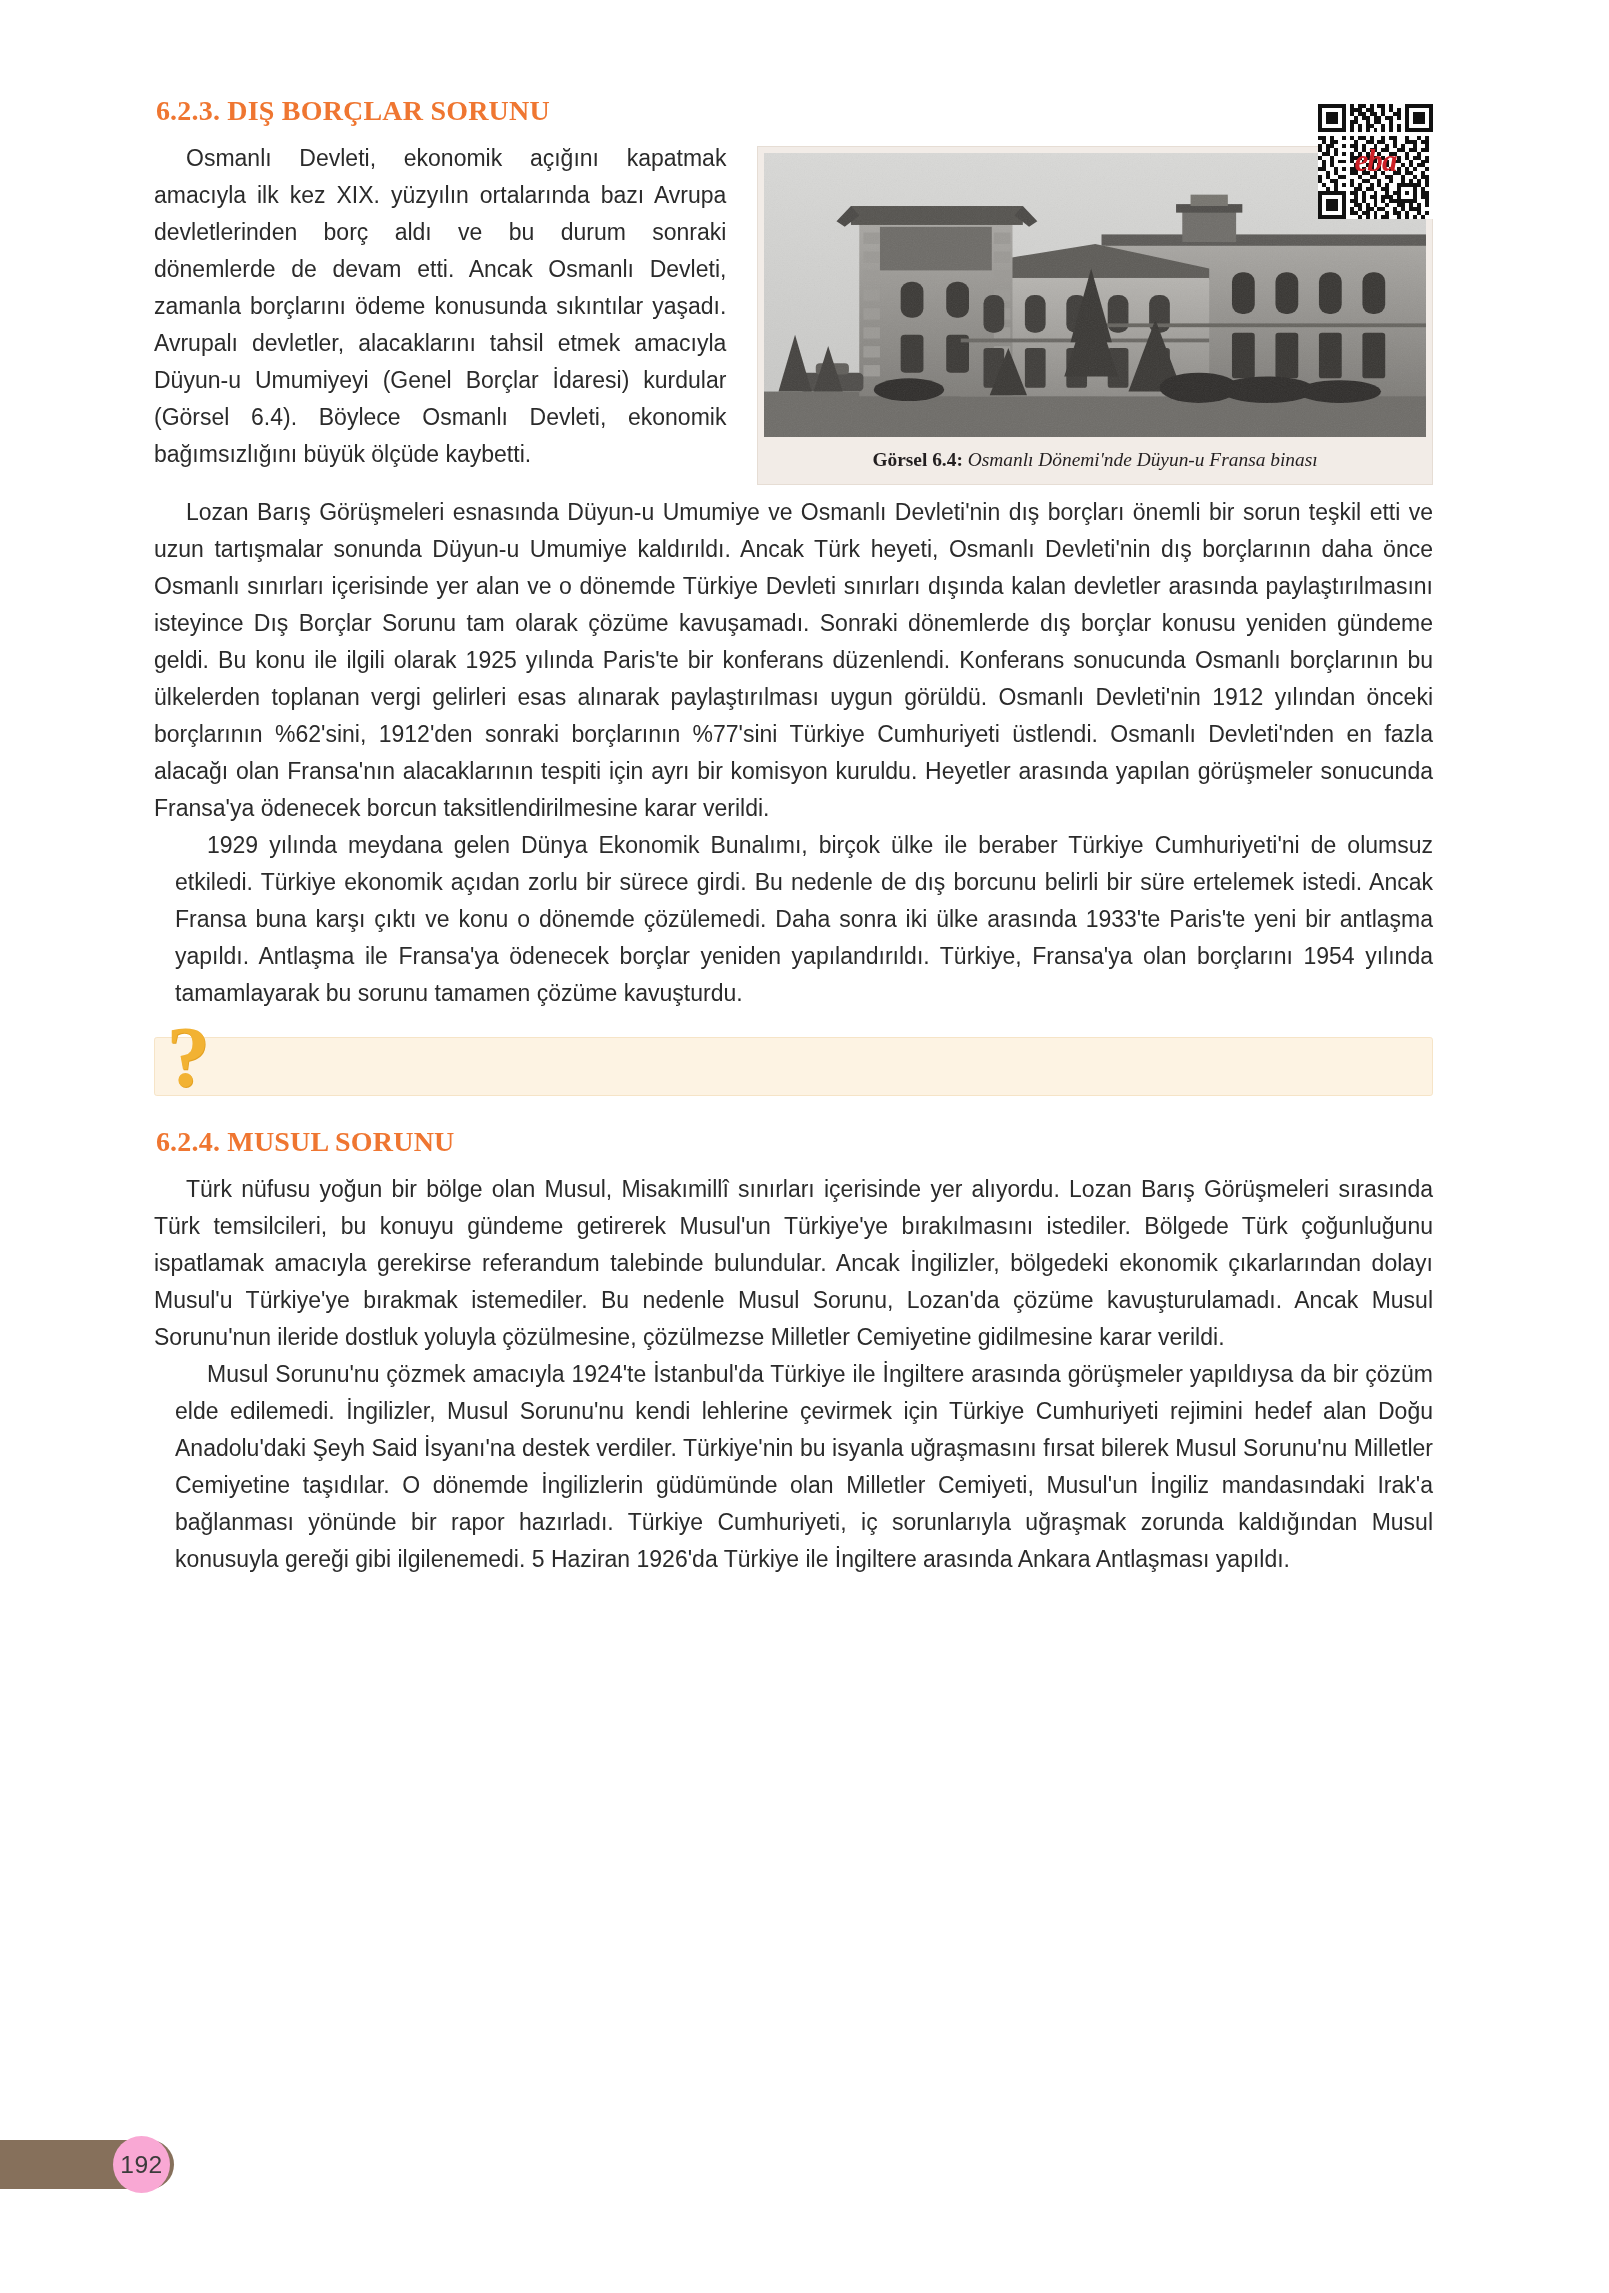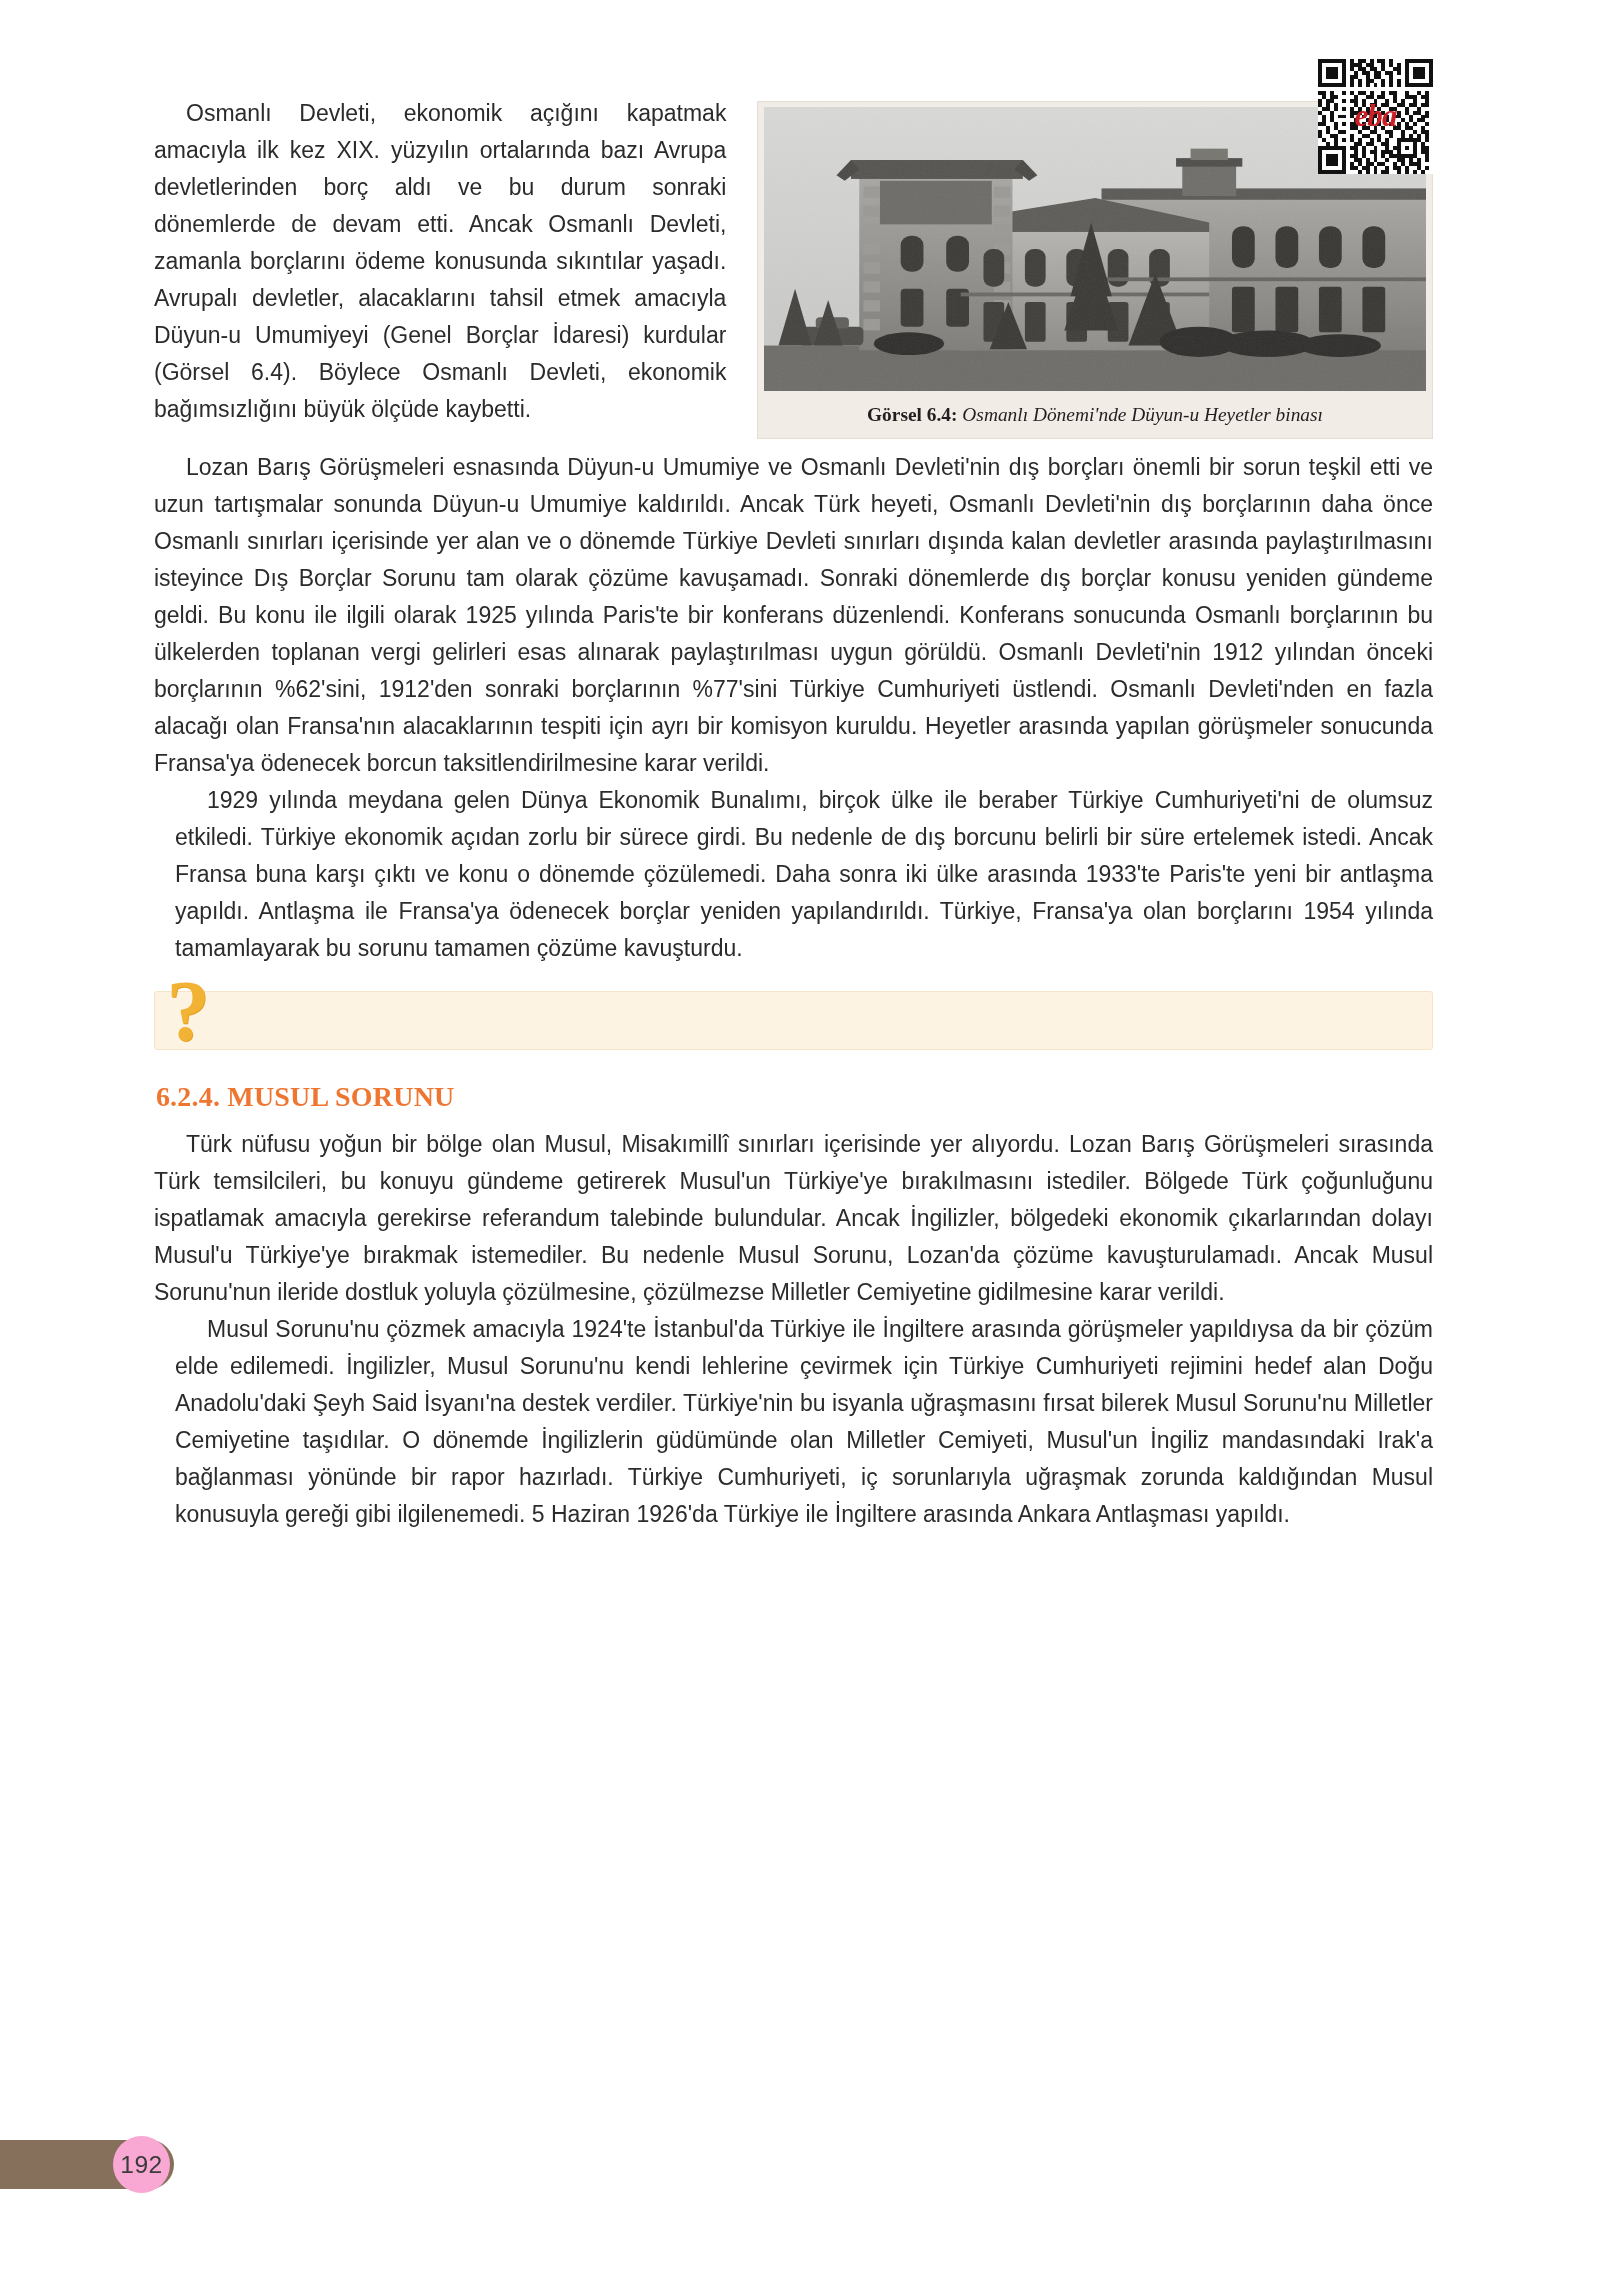--- a/index.html
+++ b/index.html
@@ -178,20 +178,21 @@
   .clearfix::after { content:""; display:block; clear:both; }
   .spacer-10 { height: 9.5px; }
 </style>
 </head>
 <body>
 
 <div id="page">
 
   <div class="content">
 
+    <h2 class="heading">6.2.3. DIŞ BORÇLAR SORUNU</h2>
 
     <div class="figure-float">
 
       <div class="qr-wrap">
         <svg width="115" height="115" viewBox="0 0 29 29" shape-rendering="crispEdges">
           <rect width="29" height="29" fill="#ffffff"></rect>
           <g fill="#111111">
 
             <rect x="0" y="0" width="7" height="1"></rect>
               <rect x="0" y="6" width="7" height="1"></rect>
@@ -535,21 +536,21 @@
             <g fill="#44423f">
               <polygon points="30,192 46,252 14,252"></polygon>
               <polygon points="62,204 76,252 48,252"></polygon>
             </g>
 
             <rect x="0" y="0" width="640" height="300" filter="url(#grain)" fill="#ffffff" opacity="0.5"></rect>
           </svg>
         </div>
         <div class="caption">
           <b>Görsel 6.4:</b>
-          <span>Osmanlı Dönemi'nde Düyun-u Heyetler binası</span>
+          <span>Osmanlı Dönemi'nde Düyun-u Fransa binası</span>
         </div>
       </div>
     </div>
 
     <p class="body narrow-para">Osmanlı Devleti, ekonomik açığını kapatmak amacıyla ilk kez XIX. yüzyılın ortalarında bazı Avrupa devletlerinden borç aldı ve bu durum sonraki dönemlerde de devam etti. Ancak Osmanlı Devleti, zamanla borçlarını ödeme konusunda sıkıntılar yaşadı. Avrupalı devletler, alacaklarını tahsil etmek amacıyla Düyun-u Umumiyeyi (Genel Borçlar İdaresi) kurdular (Görsel 6.4). Böylece Osmanlı Devleti, ekonomik bağımsızlığını büyük ölçüde kaybetti.</p>
 
     <div class="clearfix"></div>
 
     <p class="body">Lozan Barış Görüşmeleri esnasında Düyun-u Umumiye ve Osmanlı Devleti'nin dış borçları önemli bir sorun teşkil etti ve uzun tartışmalar sonunda Düyun-u Umumiye kaldırıldı. Ancak Türk heyeti, Osmanlı Devleti'nin dış borçlarının daha önce Osmanlı sınırları içerisinde yer alan ve o dönemde Türkiye Devleti sınırları dışında kalan devletler arasında paylaştırılmasını isteyince Dış Borçlar Sorunu tam olarak çözüme kavuşamadı. Sonraki dönemlerde dış borçlar konusu yeniden gündeme geldi. Bu konu ile ilgili olarak 1925 yılında Paris'te bir konferans düzenlendi. Konferans sonucunda Osmanlı borçlarının bu ülkelerden toplanan vergi gelirleri esas alınarak paylaştırılması uygun görüldü. Osmanlı Devleti'nin 1912 yılından önceki borçlarının %62'sini, 1912'den sonraki borçlarının %77'sini Türkiye Cumhuriyeti üstlendi. Osmanlı Devleti'nden en fazla alacağı olan Fransa'nın alacaklarının tespiti için ayrı bir komisyon kuruldu. Heyetler arasında yapılan görüşmeler sonucunda Fransa'ya ödenecek borcun taksitlendirilmesine karar verildi.</p>
 

